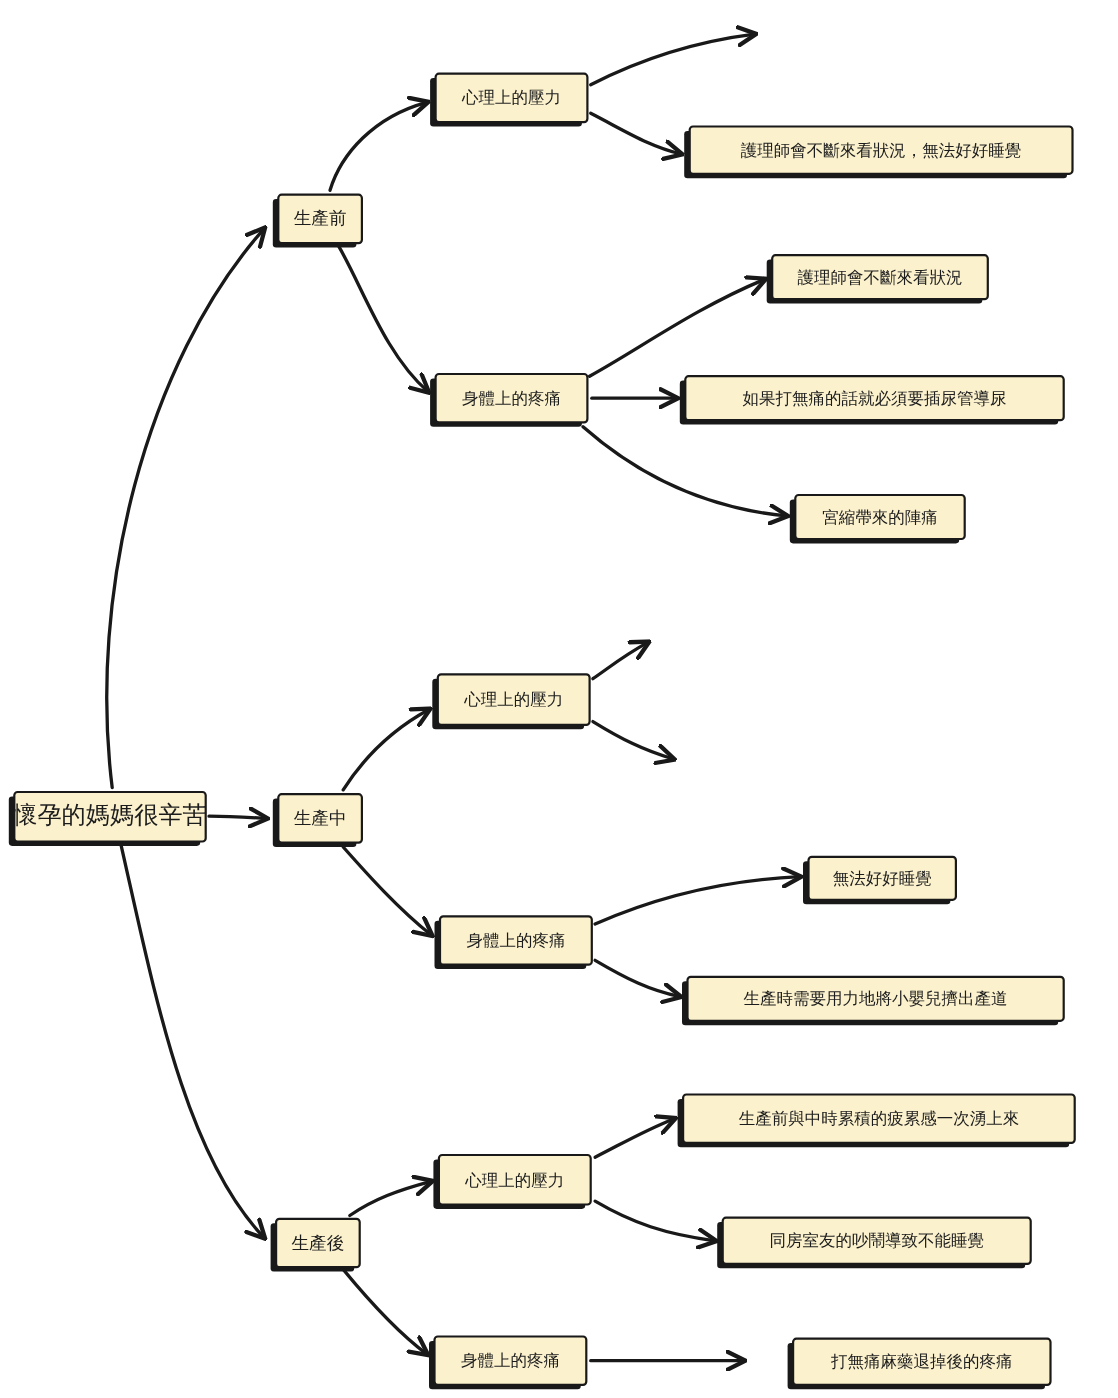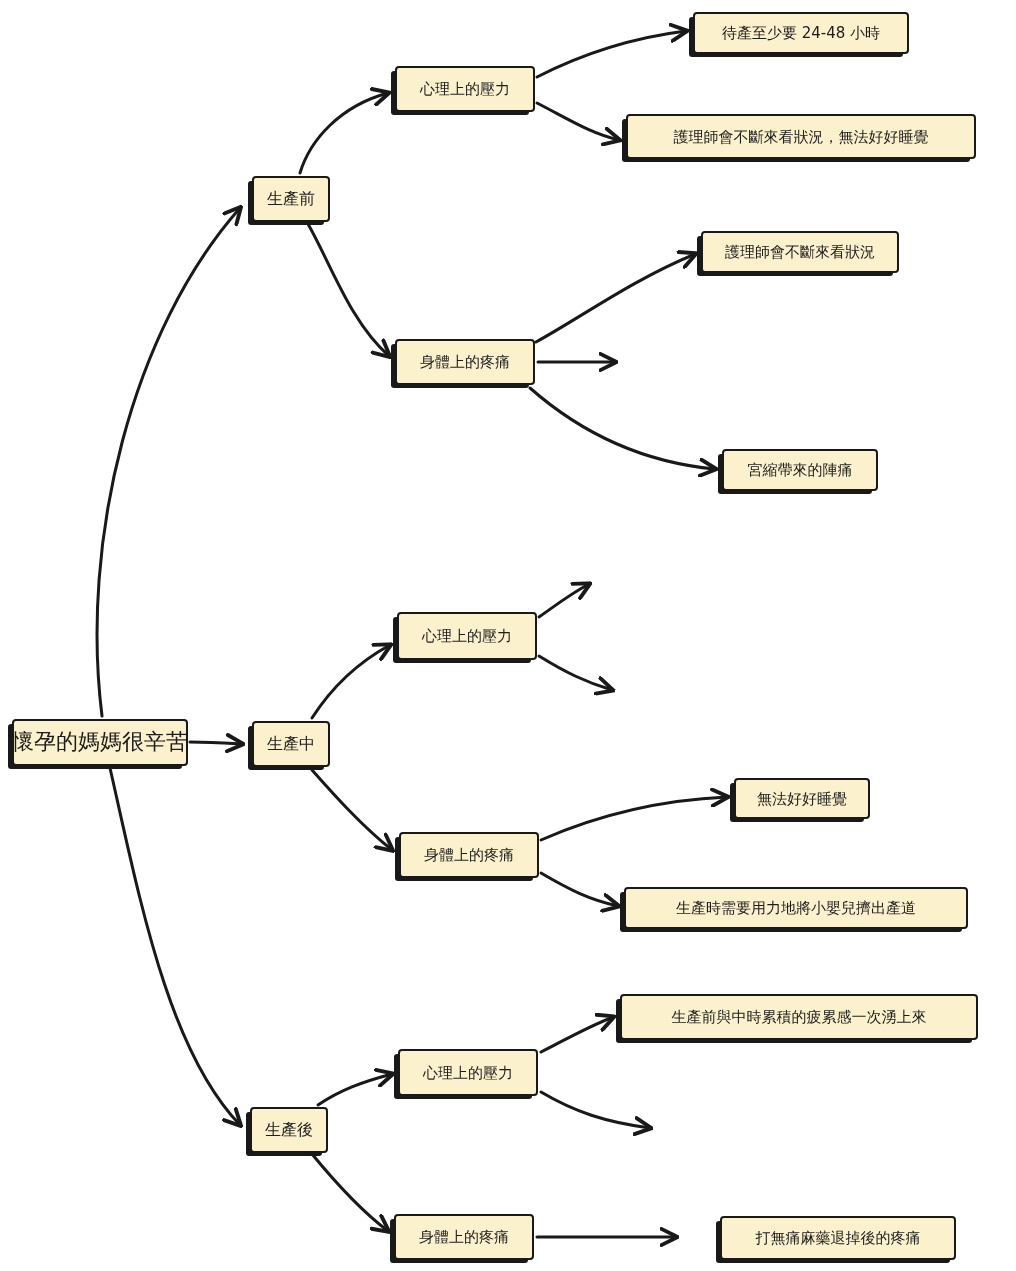--- a/index.html
+++ b/index.html
@@ -93,27 +93,28 @@
 
   <div class="node" style="left:395px; top:66px; width:140px; height:46px;">心理上的壓力</div>
   <div class="node" style="left:395px; top:339px; width:140px; height:46px;">身體上的疼痛</div>
 
   <div class="node" style="left:397px; top:612px; width:140px; height:48px;">心理上的壓力</div>
   <div class="node" style="left:399px; top:832px; width:140px; height:46px;">身體上的疼痛</div>
 
   <div class="node" style="left:398px; top:1049px; width:140px; height:47px;">心理上的壓力</div>
   <div class="node" style="left:394px; top:1214px; width:140px; height:46px;">身體上的疼痛</div>
 
-  <div class="node" style="left:693px; top:12px; width:216px; height:42px;">待產至少要 24-48 小時</div>
   <div class="node" style="left:626px; top:114px; width:350px; height:45px;">護理師會不斷來看狀況，無法好好睡覺</div>
 
   <div class="node" style="left:701px; top:231px; width:198px; height:42px;">護理師會不斷來看狀況</div>
+  <div class="node" style="left:622px; top:341px; width:346px; height:42px;">如果打無痛的話就必須要插尿管導尿</div>
   <div class="node" style="left:722px; top:449px; width:156px; height:42px;">宮縮帶來的陣痛</div>
 
 
   <div class="node" style="left:734px; top:778px; width:136px; height:41px;">無法好好睡覺</div>
   <div class="node" style="left:624px; top:887px; width:344px; height:42px;">生產時需要用力地將小嬰兒擠出產道</div>
 
   <div class="node" style="left:620px; top:994px; width:358px; height:46px;">生產前與中時累積的疲累感一次湧上來</div>
+  <div class="node" style="left:656px; top:1106px; width:282px; height:44px;">同房室友的吵鬧導致不能睡覺</div>
 
   <div class="node" style="left:720px; top:1216px; width:236px; height:44px;">打無痛麻藥退掉後的疼痛</div>
 
 </div>
 
 </body></html>

